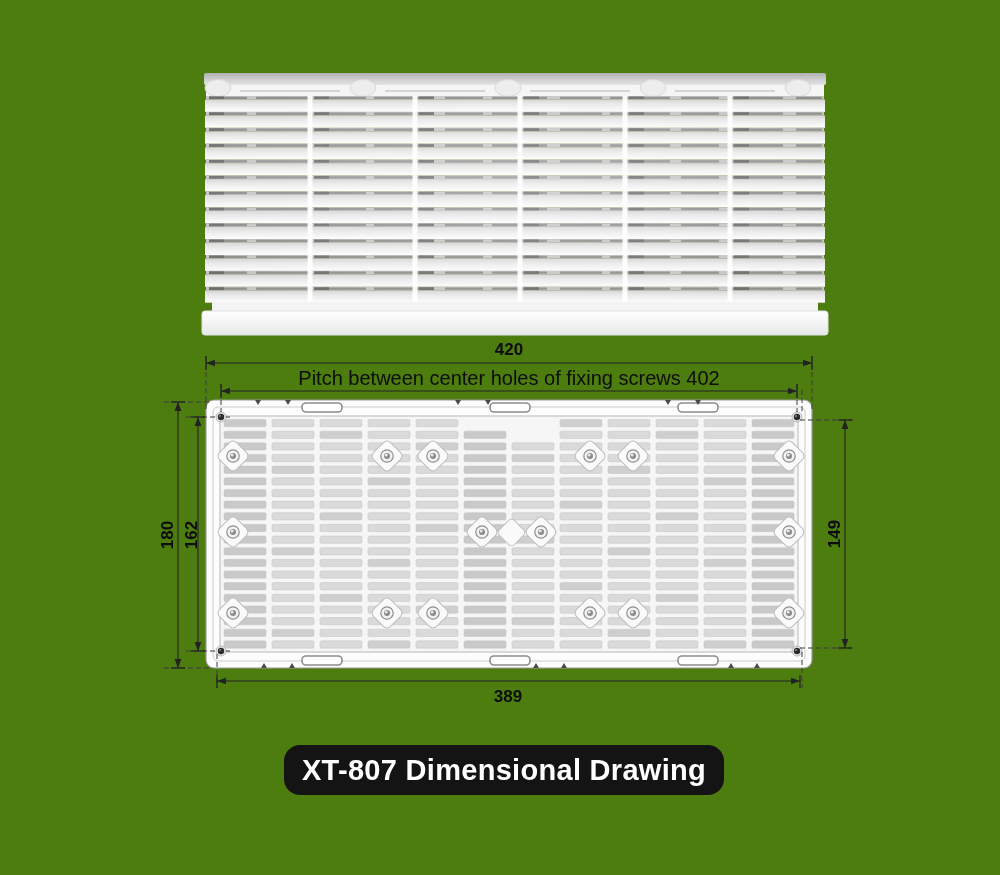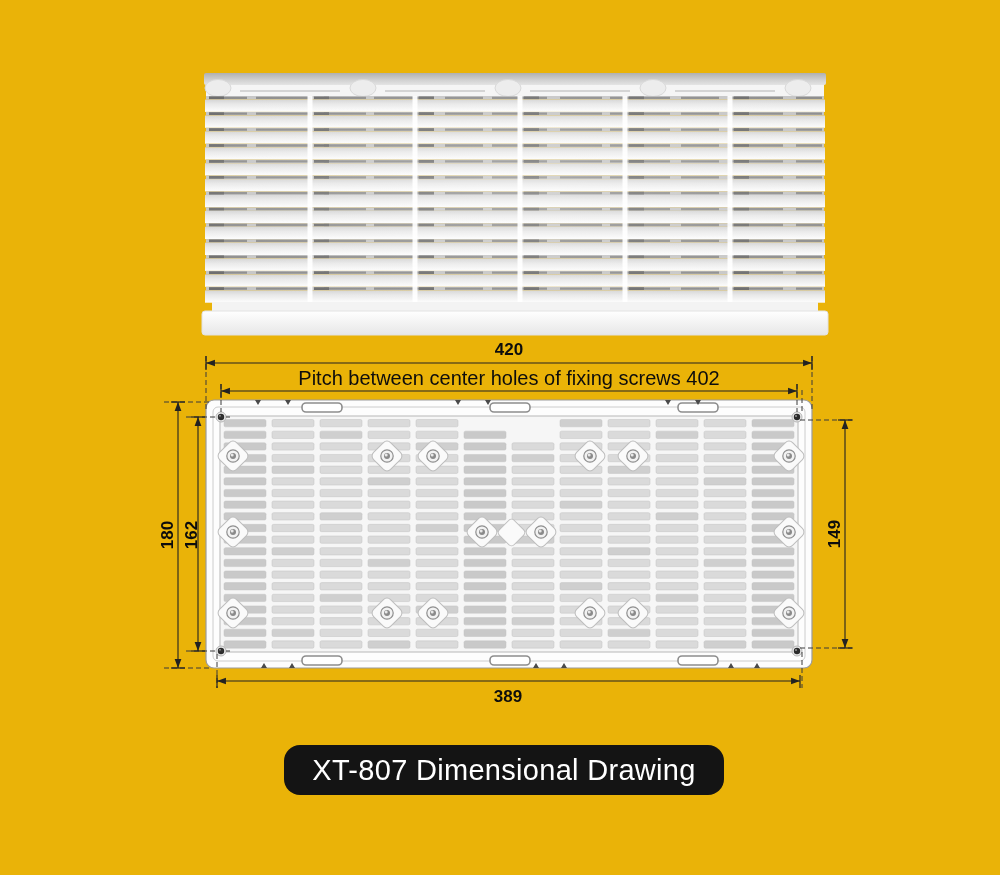--- a/index.html
+++ b/index.html
@@ -1,29 +1,29 @@
 <!DOCTYPE html>
 <html><head>
 <meta charset="utf-8">
 <style>
   html,body{margin:0;padding:0;background:#fff;}
-  .stage{position:relative;width:1000px;height:875px;background:#eab308;overflow:hidden;
+  .stage{position:relative;width:1000px;height:875px;background:#4d7c0f;overflow:hidden;
          font-family:"Liberation Sans",sans-serif;}
   .stage svg{position:absolute;left:0;top:0;}
   .part{fill:#fdfdfd;stroke:#9b9b9b;stroke-width:1.2;}
   .lip{fill:none;stroke:#cccccc;stroke-width:1;}
   .panel{fill:#f6f6f6;stroke:#b8b8b8;stroke-width:1;}
   .dim{stroke:#222;stroke-width:1.1;fill:none;}
   .tick{stroke:#222;stroke-width:1.2;}
   .ext{stroke:#3a3a3a;stroke-width:1;fill:none;stroke-dasharray:5 3;}
   .num{font:700 17px "Liberation Sans",sans-serif;fill:#0d0d0d;}
   .pitchlbl{font:400 20px "Liberation Sans",sans-serif;fill:#0d0d0d;}
   .badge{position:absolute;left:284px;top:745px;width:440px;height:50px;background:#141414;
          border-radius:16px;display:flex;align-items:center;justify-content:center;}
-  .badge span{color:#fff;font-size:29px;font-weight:400;letter-spacing:.3px;white-space:nowrap;}
+  .badge span{color:#fff;font-size:29px;font-weight:700;letter-spacing:.3px;white-space:nowrap;}
 </style>
 </head>
 <body>
 
 <div class="stage">
   <svg width="1000" height="875" viewBox="0 0 1000 875">
     <defs>
       <linearGradient id="capG" x1="0" y1="0" x2="0" y2="1">
         <stop offset="0" stop-color="#b0b0b0"></stop>
           <stop offset="0.55" stop-color="#cfcfcf"></stop>

